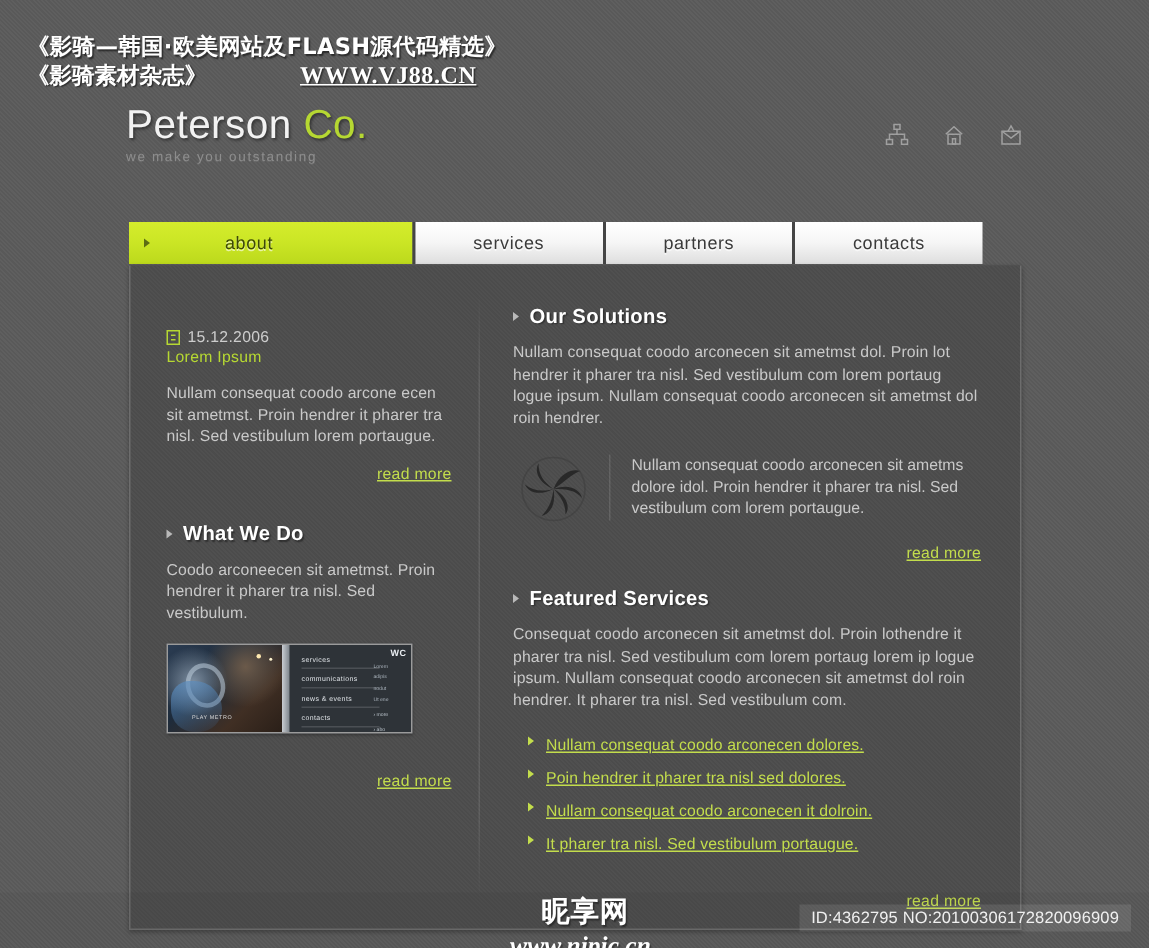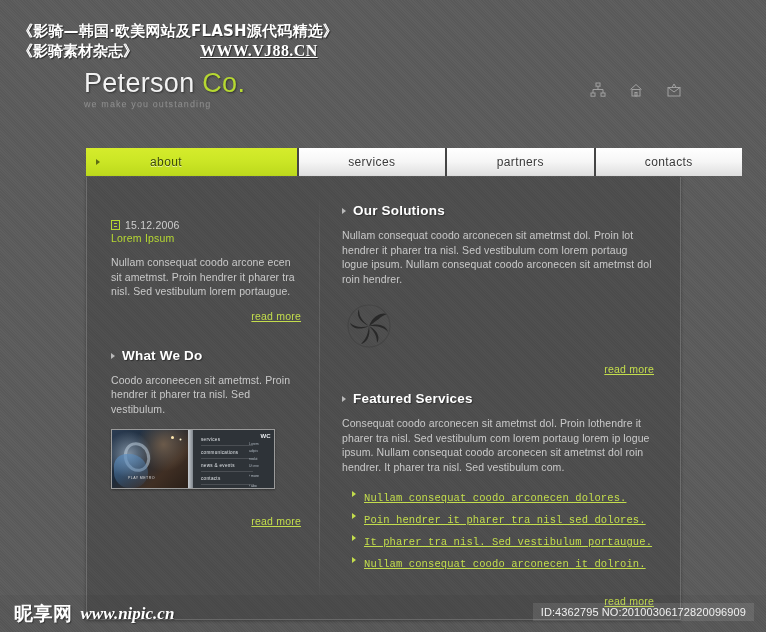--- a/index.html
+++ b/index.html
@@ -108,21 +108,21 @@
     opacity: 0.55;
     display: block;
   }
   .hicon svg { display: block; }
 
   
   .nav {
     position: absolute;
     left: 86px;
     top: 88px;
-    width: 656px;
+    width: 569px;
     height: 28px;
     display: flex;
   }
   .tab {
     flex: 1 1 0;
     height: 28px;
     position: relative;
     display: flex;
     align-items: center;
     justify-content: center;
@@ -398,21 +398,20 @@
     width: 0; height: 0;
     border-left: 4px solid #c3dd4c;
     border-top: 3px solid transparent;
     border-bottom: 3px solid transparent;
   }
   ul.links a {
     font-size: 10.5px;
     color: #c3dd4c;
     text-decoration: underline;
     letter-spacing: 0.1px;
-    font-family: Liberation Mono, monospace;
   }
 
   
   .footer {
     position: absolute;
     left: 86px;
     top: 570px;
     width: 595px;
     height: 22px;
     display: flex;
@@ -425,20 +424,21 @@
 
   
   .botbar {
     position: absolute;
     left: 0; bottom: 0;
     width: 766px;
     height: 37px;
     background: rgba(0,0,0,0.04);
     display: flex;
     align-items: center;
+    flex-direction: column;
   }
   .nipic-logo {
     margin-left: 14px;
     font-family: "DejaVu Sans", sans-serif;
     font-size: 19px;
     font-weight: 700;
     color: #ffffff;
     letter-spacing: 0.5px;
     text-shadow: 1px 1px 1px rgba(0,0,0,0.4);
   }
@@ -587,36 +587,37 @@
               <path d="M23 23 C27 12 36 9 41 11 C35 13 31 18 23 23Z"></path>
               <path d="M23 23 C34 19 41 24 42 29 C38 24 32 23 23 23Z"></path>
               <path d="M23 23 C33 28 34 36 31 40 C31 34 29 29 23 23Z"></path>
               <path d="M23 23 C25 34 20 40 15 41 C20 36 22 31 23 23Z"></path>
               <path d="M23 23 C13 28 6 25 4 20 C9 24 15 25 23 23Z"></path>
               <path d="M23 23 C13 19 10 11 13 6 C13 13 16 18 23 23Z"></path>
             </g>
             <circle cx="23" cy="23" r="21" fill="none" stroke="#3a3a3a" stroke-width="1.1" opacity="0.5"></circle>
           </svg>
         </span>
+        <div class="sol-text">Nullam consequat coodo arconecen sit ametms dolore idol. Proin hendrer it pharer tra nisl. Sed vestibulum com lorem portaugue.</div>
       </div>
 
       <div class="readmore-row" style="margin-top:10px;">
         <a class="readmore" href="#">read more</a>
       </div>
 
       <div style="height:14px;"></div>
 
       <h2 class="sec">Featured Services</h2>
       <div class="body-txt tight">Consequat coodo arconecen sit ametmst dol. Proin lothendre it pharer tra nisl. Sed vestibulum com lorem portaug lorem ip logue ipsum. Nullam consequat coodo arconecen sit ametmst dol roin hendrer. It pharer tra nisl. Sed vestibulum com.</div>
 
       <ul class="links">
         <li><a href="#">Nullam consequat coodo arconecen dolores.</a></li>
         <li><a href="#">Poin hendrer it pharer tra nisl sed dolores.</a></li>
+        <li><a href="#">Nullam consequat coodo arconecen it dolroin.</a></li>
         <li><a href="#">It pharer tra nisl. Sed vestibulum portaugue.</a></li>
-        <li><a href="#">Nullam consequat coodo arconecen it dolroin.</a></li>
       </ul>
 
       <div class="readmore-row" style="margin-top:20px;">
         <a class="readmore" href="#">read more</a>
       </div>
     </div>
   </div>
 
   <div class="footer">
     

